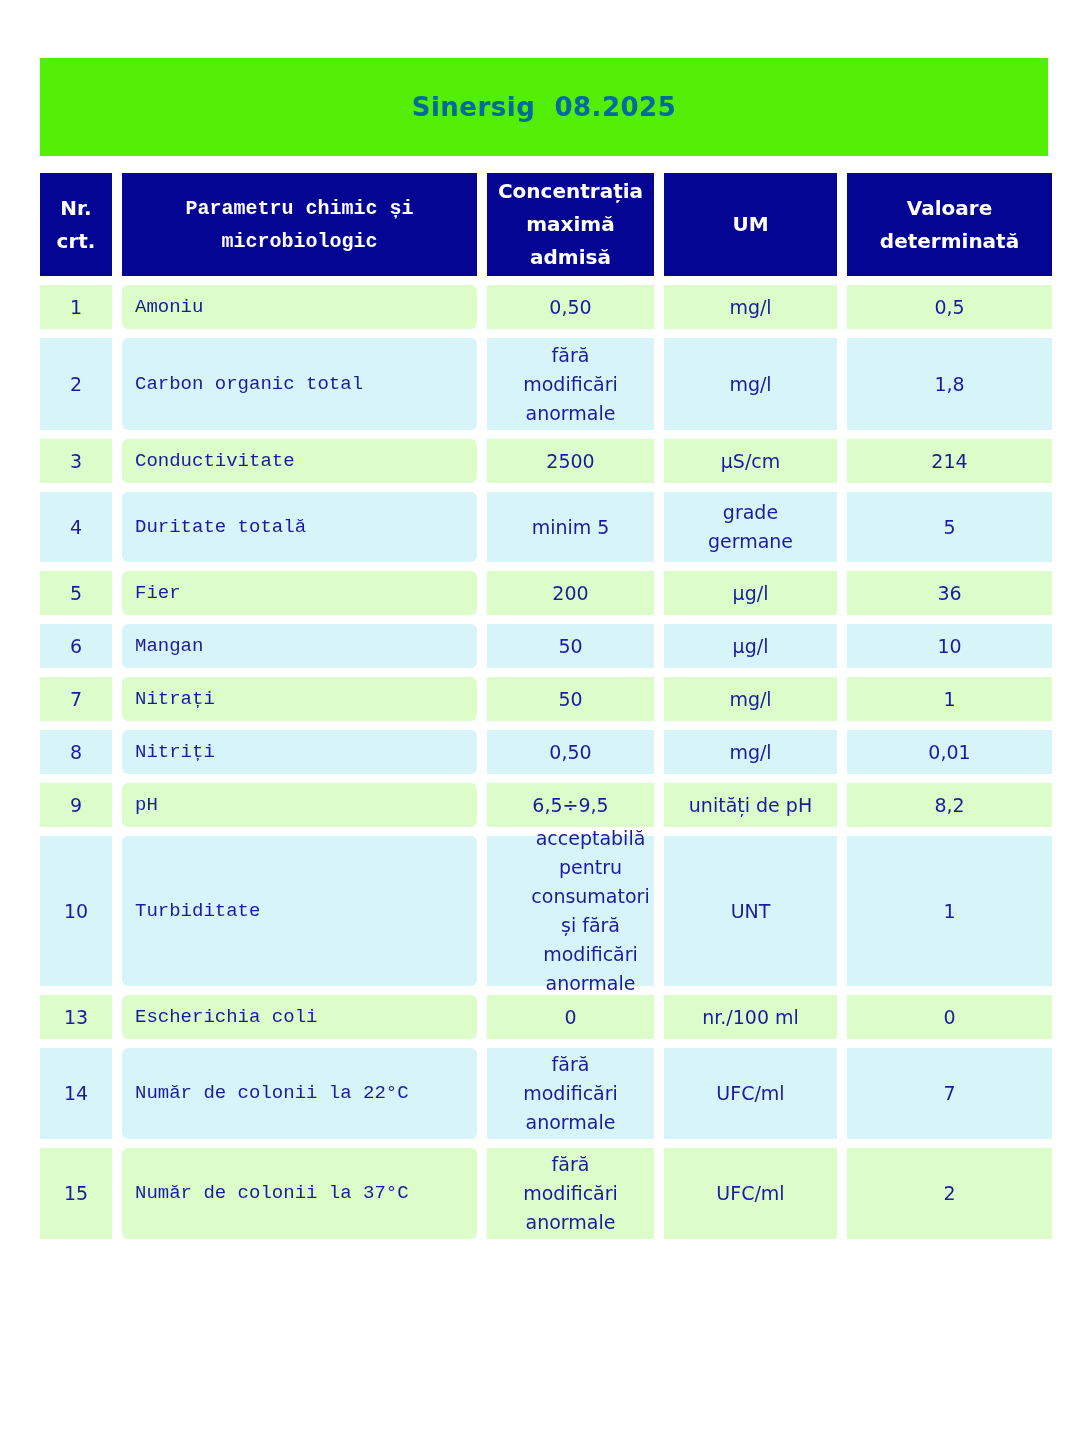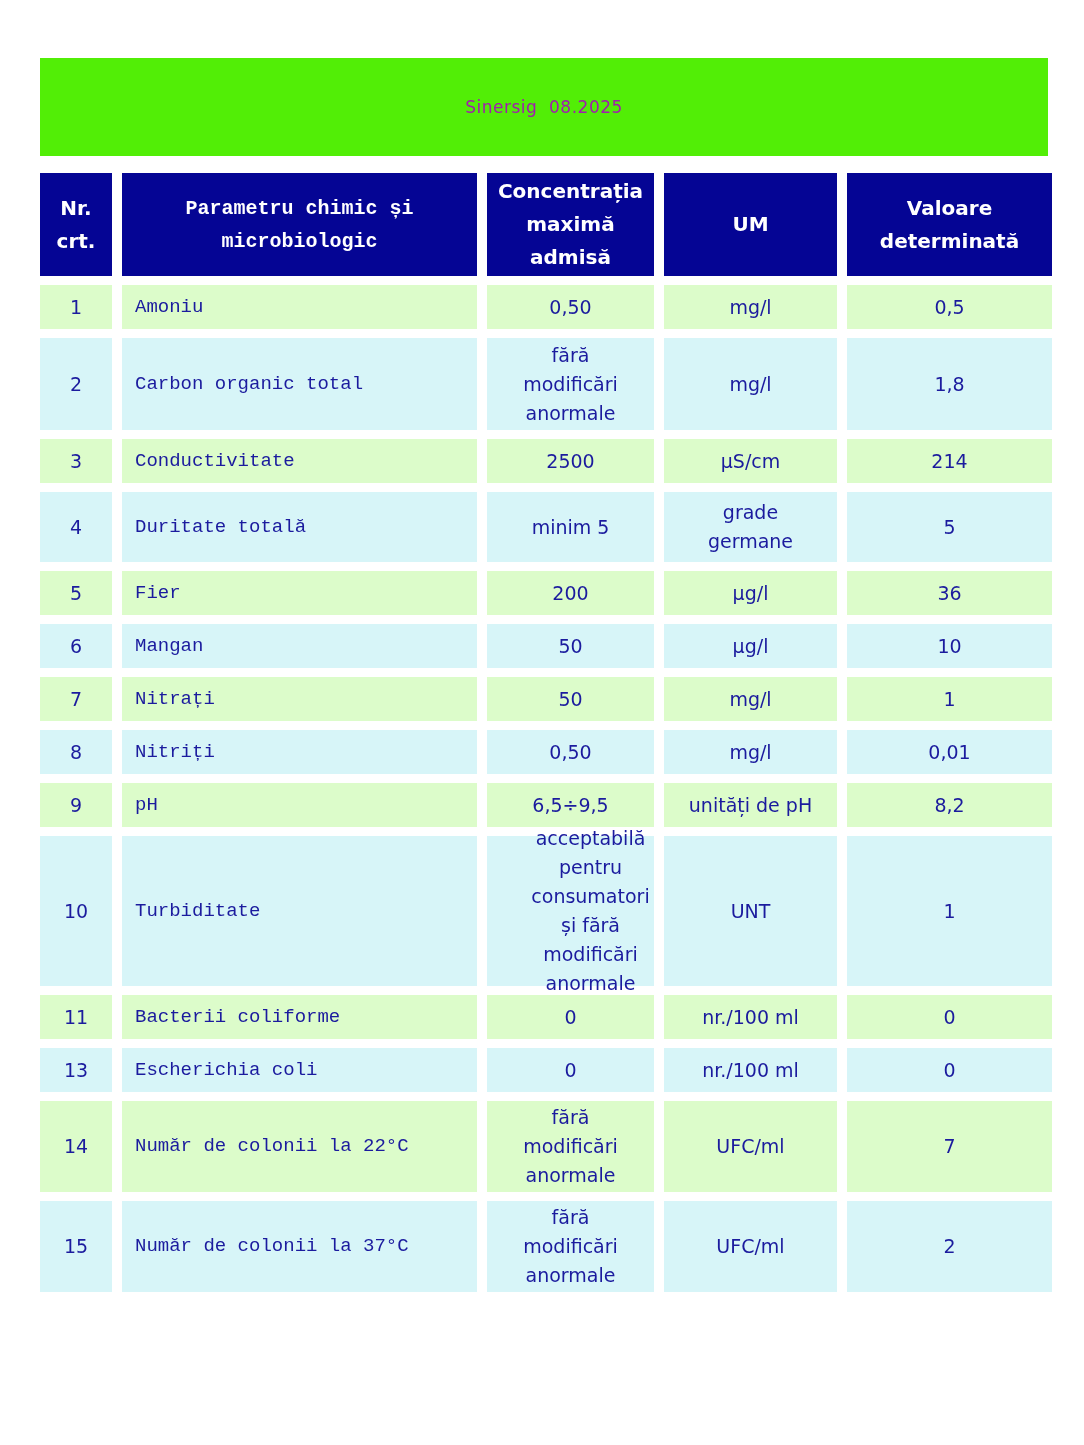--- a/index.html
+++ b/index.html
@@ -20,23 +20,23 @@
     left: 40px;
     top: 58px;
     width: 1008px;
     height: 98px;
     background: #52ee06;
     display: flex;
     align-items: center;
     justify-content: center;
   }
   .banner-title {
-    color: #a21caf;
-    font-size: 17px;
-    font-weight: 400;
+    color: #0369a1;
+    font-size: 26px;
+    font-weight: 700;
     letter-spacing: 0.5px;
     white-space: pre;
   }
   table.wq {
     position: absolute;
     left: 30px;
     top: 164px;
     border-collapse: separate;
     border-spacing: 10px 9px;
     table-layout: fixed;
@@ -63,21 +63,21 @@
     font-weight: 500;
     line-height: 29px;
     height: 44px;
     white-space: pre-line;
   }
   .c-nr    { width: 72px; margin-top: 32px; }
   .c-param { width: 355px; font-family: Liberation Mono, monospace; }
   .c-conc  { width: 167px; }
   .c-um    { width: 173px; }
   .c-val   { width: 205px; }
-  td.c-param { text-align: left; padding-left: 13px; }
+  td.c-param { text-align: left; padding-left: 13px; border-radius: 6px; }
   tbody tr:nth-child(odd)  td { background: #dcfcca; }
   tbody tr:nth-child(even) td { background: #d7f5f8; }
   
   tbody tr:nth-child(2)  td { height: 92px; }
   tbody tr:nth-child(4)  td { height: 70px; }
   tbody tr:nth-child(10) td { height: 150px; }
   tbody tr:nth-child(14) td { height: 90px; }
   tbody tr:nth-child(15) td { height: 88px; }
   
   tbody tr:nth-child(10) td.c-conc { position: relative; }
@@ -197,27 +197,20 @@
       <td class="c-conc"><div>acceptabilă
 pentru
 consumatori
 și fără
 modificări
 anormale</div></td>
       <td class="c-um"><div>UNT</div></td>
       <td class="c-val"><div>1</div></td>
     </tr>
 
-    <tr>
-      <td class="c-nr"><div>11</div></td>
-      <td class="c-param"><div>Bacterii coliforme</div></td>
-      <td class="c-conc"><div>0</div></td>
-      <td class="c-um"><div>nr./100 ml</div></td>
-      <td class="c-val"><div>0</div></td>
-    </tr>
 
 
     <tr>
       <td class="c-nr"><div>13</div></td>
       <td class="c-param"><div>Escherichia coli</div></td>
       <td class="c-conc"><div>0</div></td>
       <td class="c-um"><div>nr./100 ml</div></td>
       <td class="c-val"><div>0</div></td>
     </tr>
 

